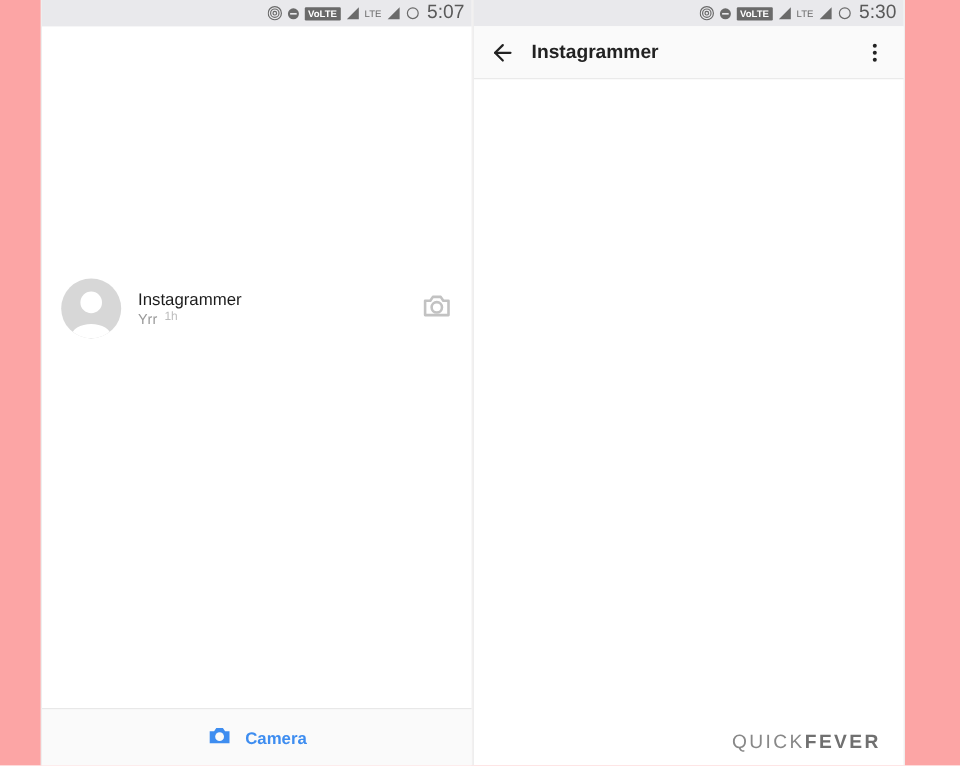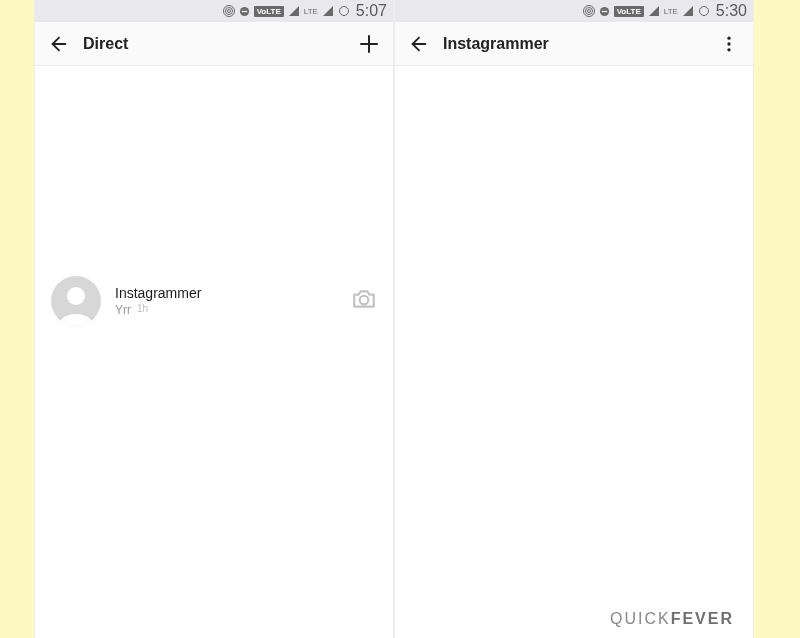--- a/index.html
+++ b/index.html
@@ -1,17 +1,17 @@
 <!DOCTYPE html>
 <html><head>
 <meta charset="utf-8">
 <style>
   * { box-sizing: border-box; margin: 0; padding: 0; }
   html, body { width: 800px; height: 638px; font-family: -apple-system, Helvetica, Arial, sans-serif; background: #fff; }
-  .stage { position: relative; width: 800px; height: 638px; background: #fef9c3; }
+  .stage { position: relative; width: 800px; height: 638px; background: #fca5a5; }
   .phone {
     position: absolute;
     top: 0;
     width: 360px;
     height: 638px;
     background: #fff;
     border-left: 1px solid #eee;
     border-right: 1px solid #eee;
     display: flex;
     flex-direction: column;
@@ -130,36 +130,20 @@
           </svg>
       </span>
       <span>
         <svg width="12" height="12" viewBox="0 0 24 24">
             <circle cx="12" cy="12" r="9" fill="none" stroke="#6a6a6a" stroke-width="2"></circle>
           </svg>
       </span>
       <span class="clock">5:07</span>
     </div>
 
-    <div class="header">
-      <div class="back">
-        <svg width="22" height="22" viewBox="0 0 24 24" fill="none" stroke="#222" stroke-width="2" stroke-linecap="round" stroke-linejoin="round">
-            <line x1="19" y1="12" x2="5" y2="12"></line>
-            <polyline points="12 19 5 12 12 5"></polyline>
-          </svg>
-      </div>
-      <div class="title">Direct</div>
-      <div class="spacer"></div>
-      <div class="action">
-        <svg width="24" height="24" viewBox="0 0 24 24" fill="none" stroke="#222" stroke-width="2" stroke-linecap="round">
-            <line x1="12" y1="4" x2="12" y2="20"></line>
-            <line x1="4" y1="12" x2="20" y2="12"></line>
-          </svg>
-      </div>
-    </div>
 
     <div class="content">
       <div class="conv-row">
         <div class="avatar">
           <svg width="50" height="50" viewBox="0 0 50 50">
             <circle cx="25" cy="20" r="9" fill="#fff"></circle>
             <path d="M8 50 C8 34 42 34 42 50 Z" fill="#fff"></path>
           </svg>
         </div>
         <div class="conv-text">
@@ -171,20 +155,29 @@
         </div>
         <div class="conv-cam">
           <svg width="26" height="26" viewBox="0 0 24 24" fill="none" stroke="#c2c2c2" stroke-width="2" stroke-linejoin="round">
               <path d="M3 8 h4 l2 -3 h6 l2 3 h4 v11 h-18 z"></path>
               <circle cx="12" cy="13" r="4"></circle>
             </svg>
         </div>
       </div>
     </div>
 
+    <div class="bottombar">
+      <span>
+        <svg width="22" height="22" viewBox="0 0 24 24" fill="#3e8df0">
+            <path d="M3 8 h4 l2 -3 h6 l2 3 h4 v11 h-18 z"></path>
+            <circle cx="12" cy="13" r="4" fill="#fafafa"></circle>
+          </svg>
+      </span>
+      <span>Camera</span>
+    </div>
   </div>
 
   <div class="phone right">
 
     <div class="statusbar">
       <span>
         <svg width="12" height="12" viewBox="0 0 24 24" fill="none" stroke="#6a6a6a" stroke-width="2">
             <circle cx="12" cy="12" r="3"></circle>
             <circle cx="12" cy="12" r="7"></circle>
             <circle cx="12" cy="12" r="11"></circle>

